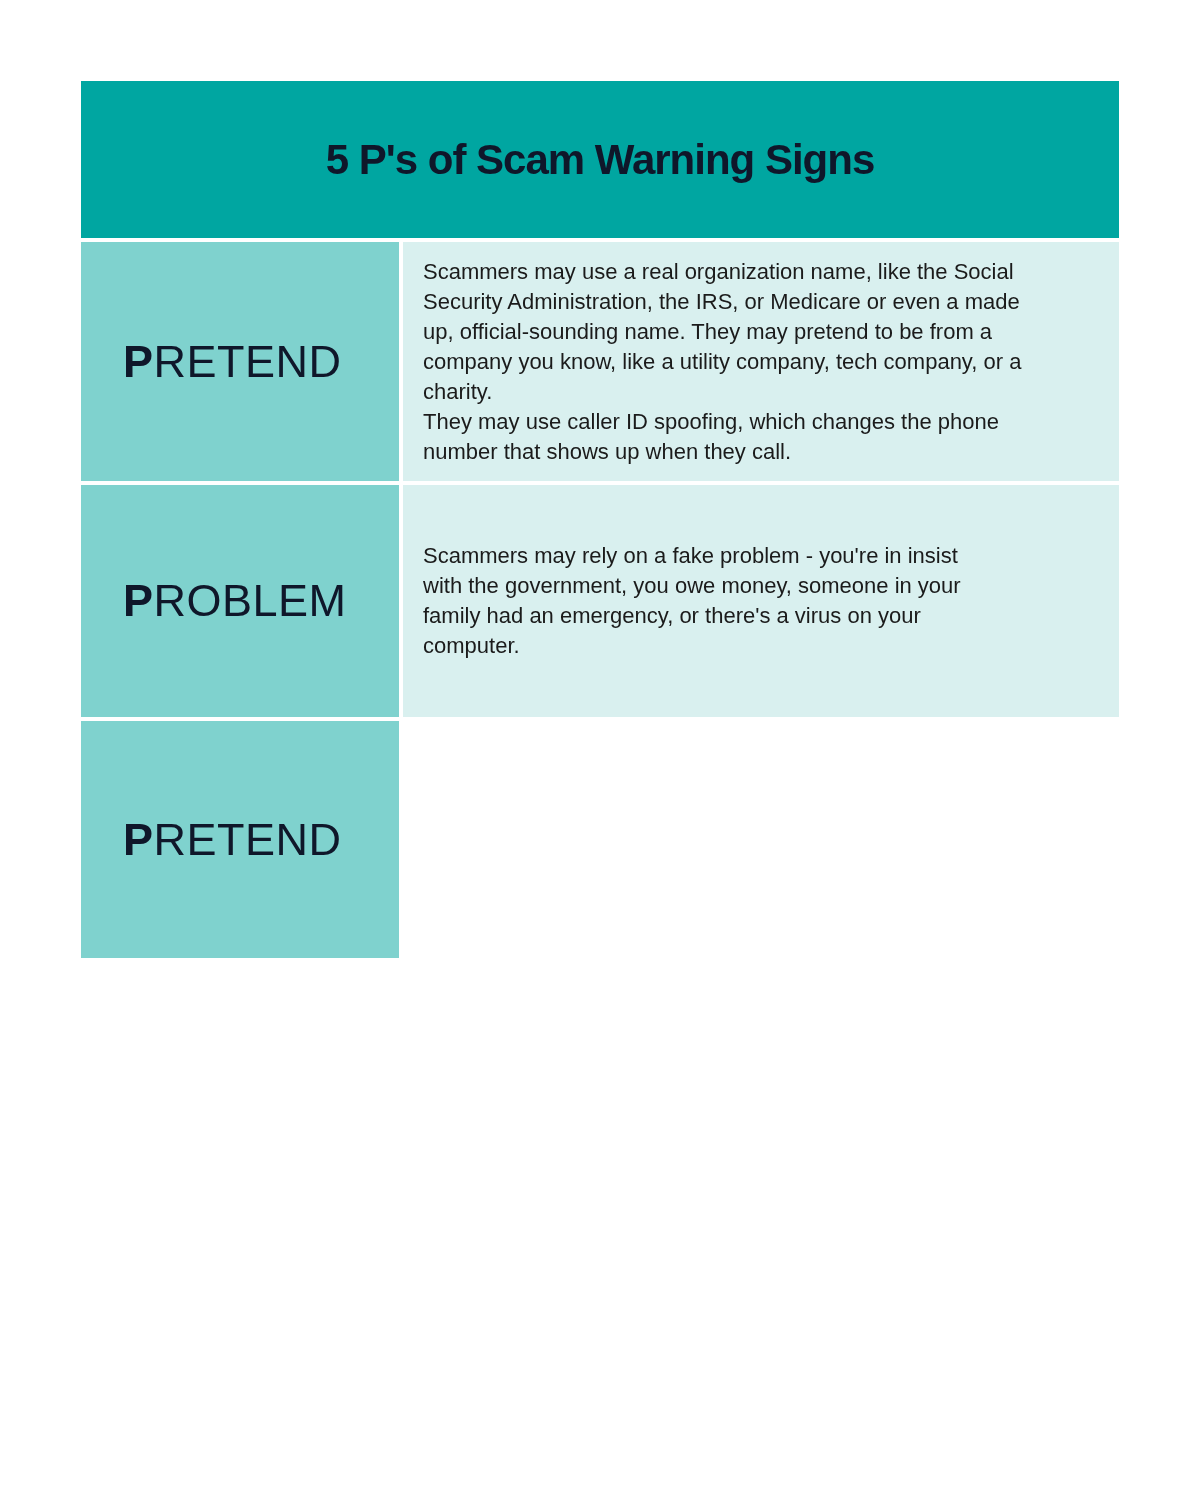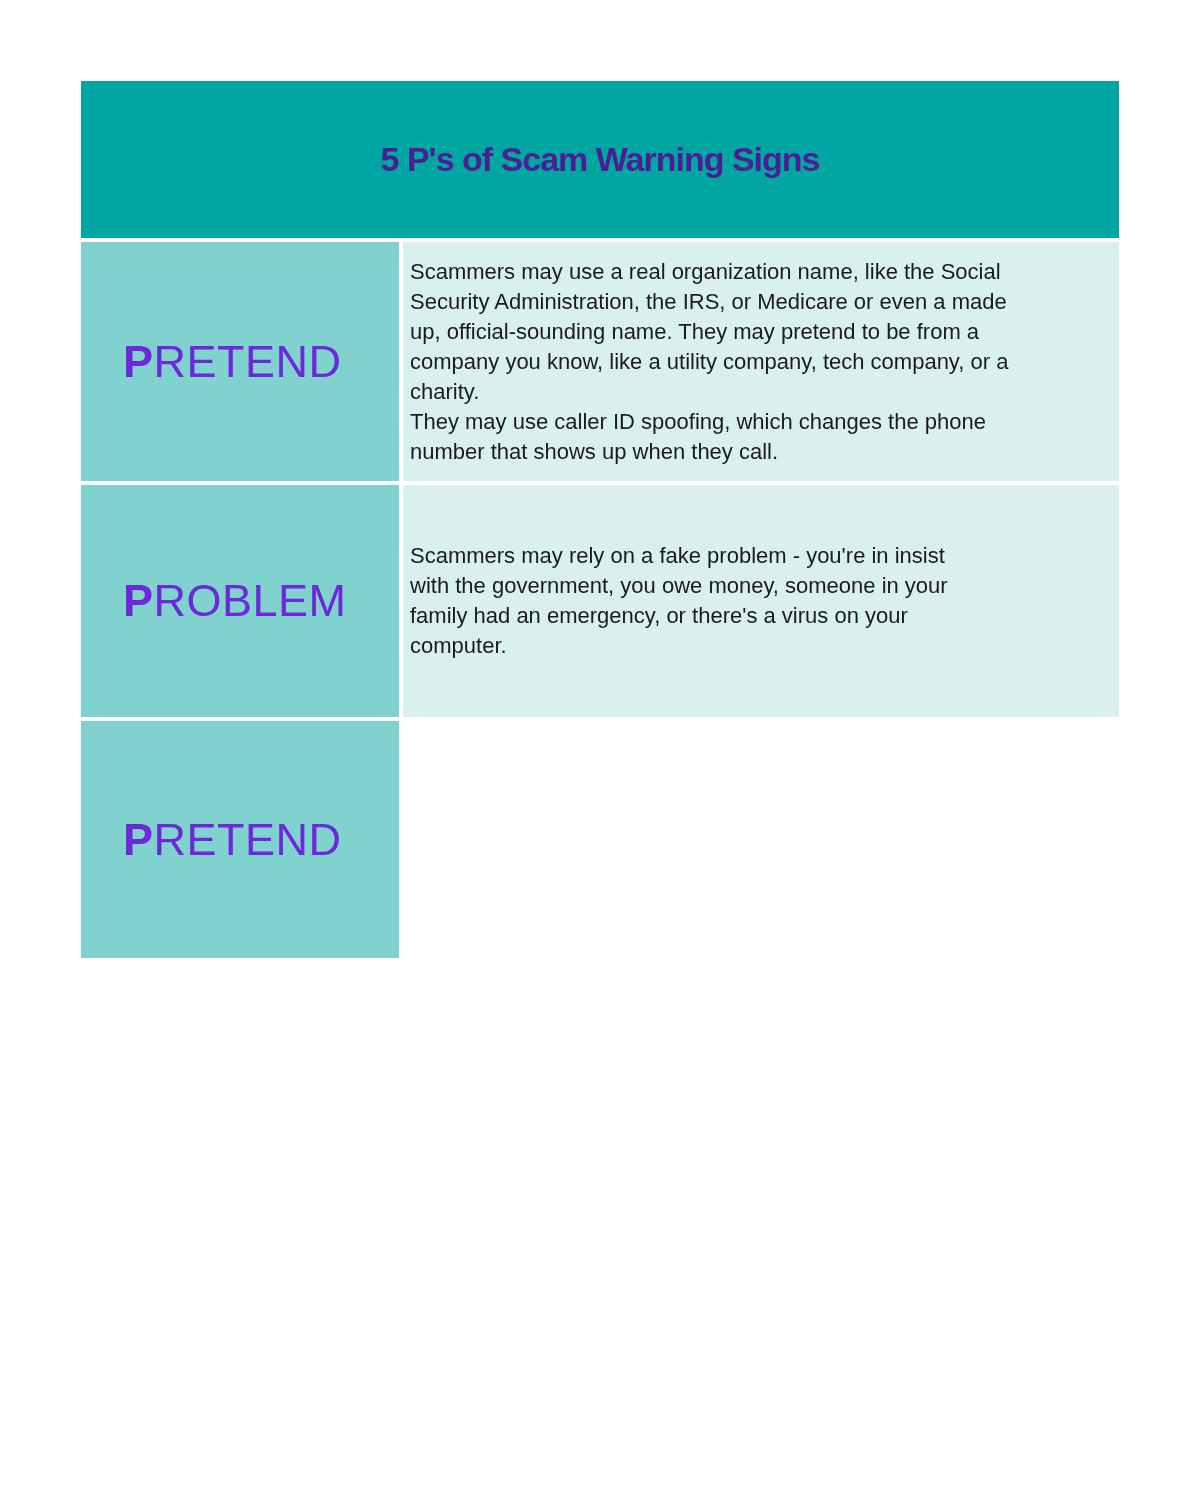--- a/index.html
+++ b/index.html
@@ -13,22 +13,22 @@
   .inner{
     position:absolute;left:81px;top:81px;width:1038px;
   }
   .banner{
     height:157px;
     background:#00A6A1;
     display:flex;align-items:center;justify-content:center;
   }
   .banner h1{
     margin:0;
-    color:#4c1d95;
-    font-size:34px;
+    color:#0f172a;
+    font-size:42px;
     font-weight:700;
     letter-spacing:-1px;
   }
   .scam-table{
     display:flex;flex-direction:column;
     gap:4px;
     margin-top:4px;
   }
   .row{display:flex;gap:4px;}
   .row:nth-child(1){height:239px}
@@ -38,31 +38,31 @@
   .row:nth-child(5){height:237px}
   .label-cell{
     width:318px;flex:0 0 318px;
     background:#7FD2CE;
     display:flex;align-items:center;
     padding-left:42px;
     box-sizing:border-box;
   }
   .label{
     font-size:45px;
-    color:#6d28d9;
+    color:#0f172a;
     letter-spacing:0.5px;
     white-space:nowrap;
   }
   .label .initial{font-weight:700;}
   .label .rest{font-weight:400;}
   .desc-cell{
     flex:1;
     background:#D9F0EF;
     display:flex;align-items:center;
-    padding:0 14px 0 7px;
+    padding:0 14px 0 20px;
     box-sizing:border-box;
   }
   .desc{
     margin:0;
     font-size:22px;
     line-height:30px;
     color:#1B1B1B;
     white-space:pre-line;
     letter-spacing:0px;
   }

